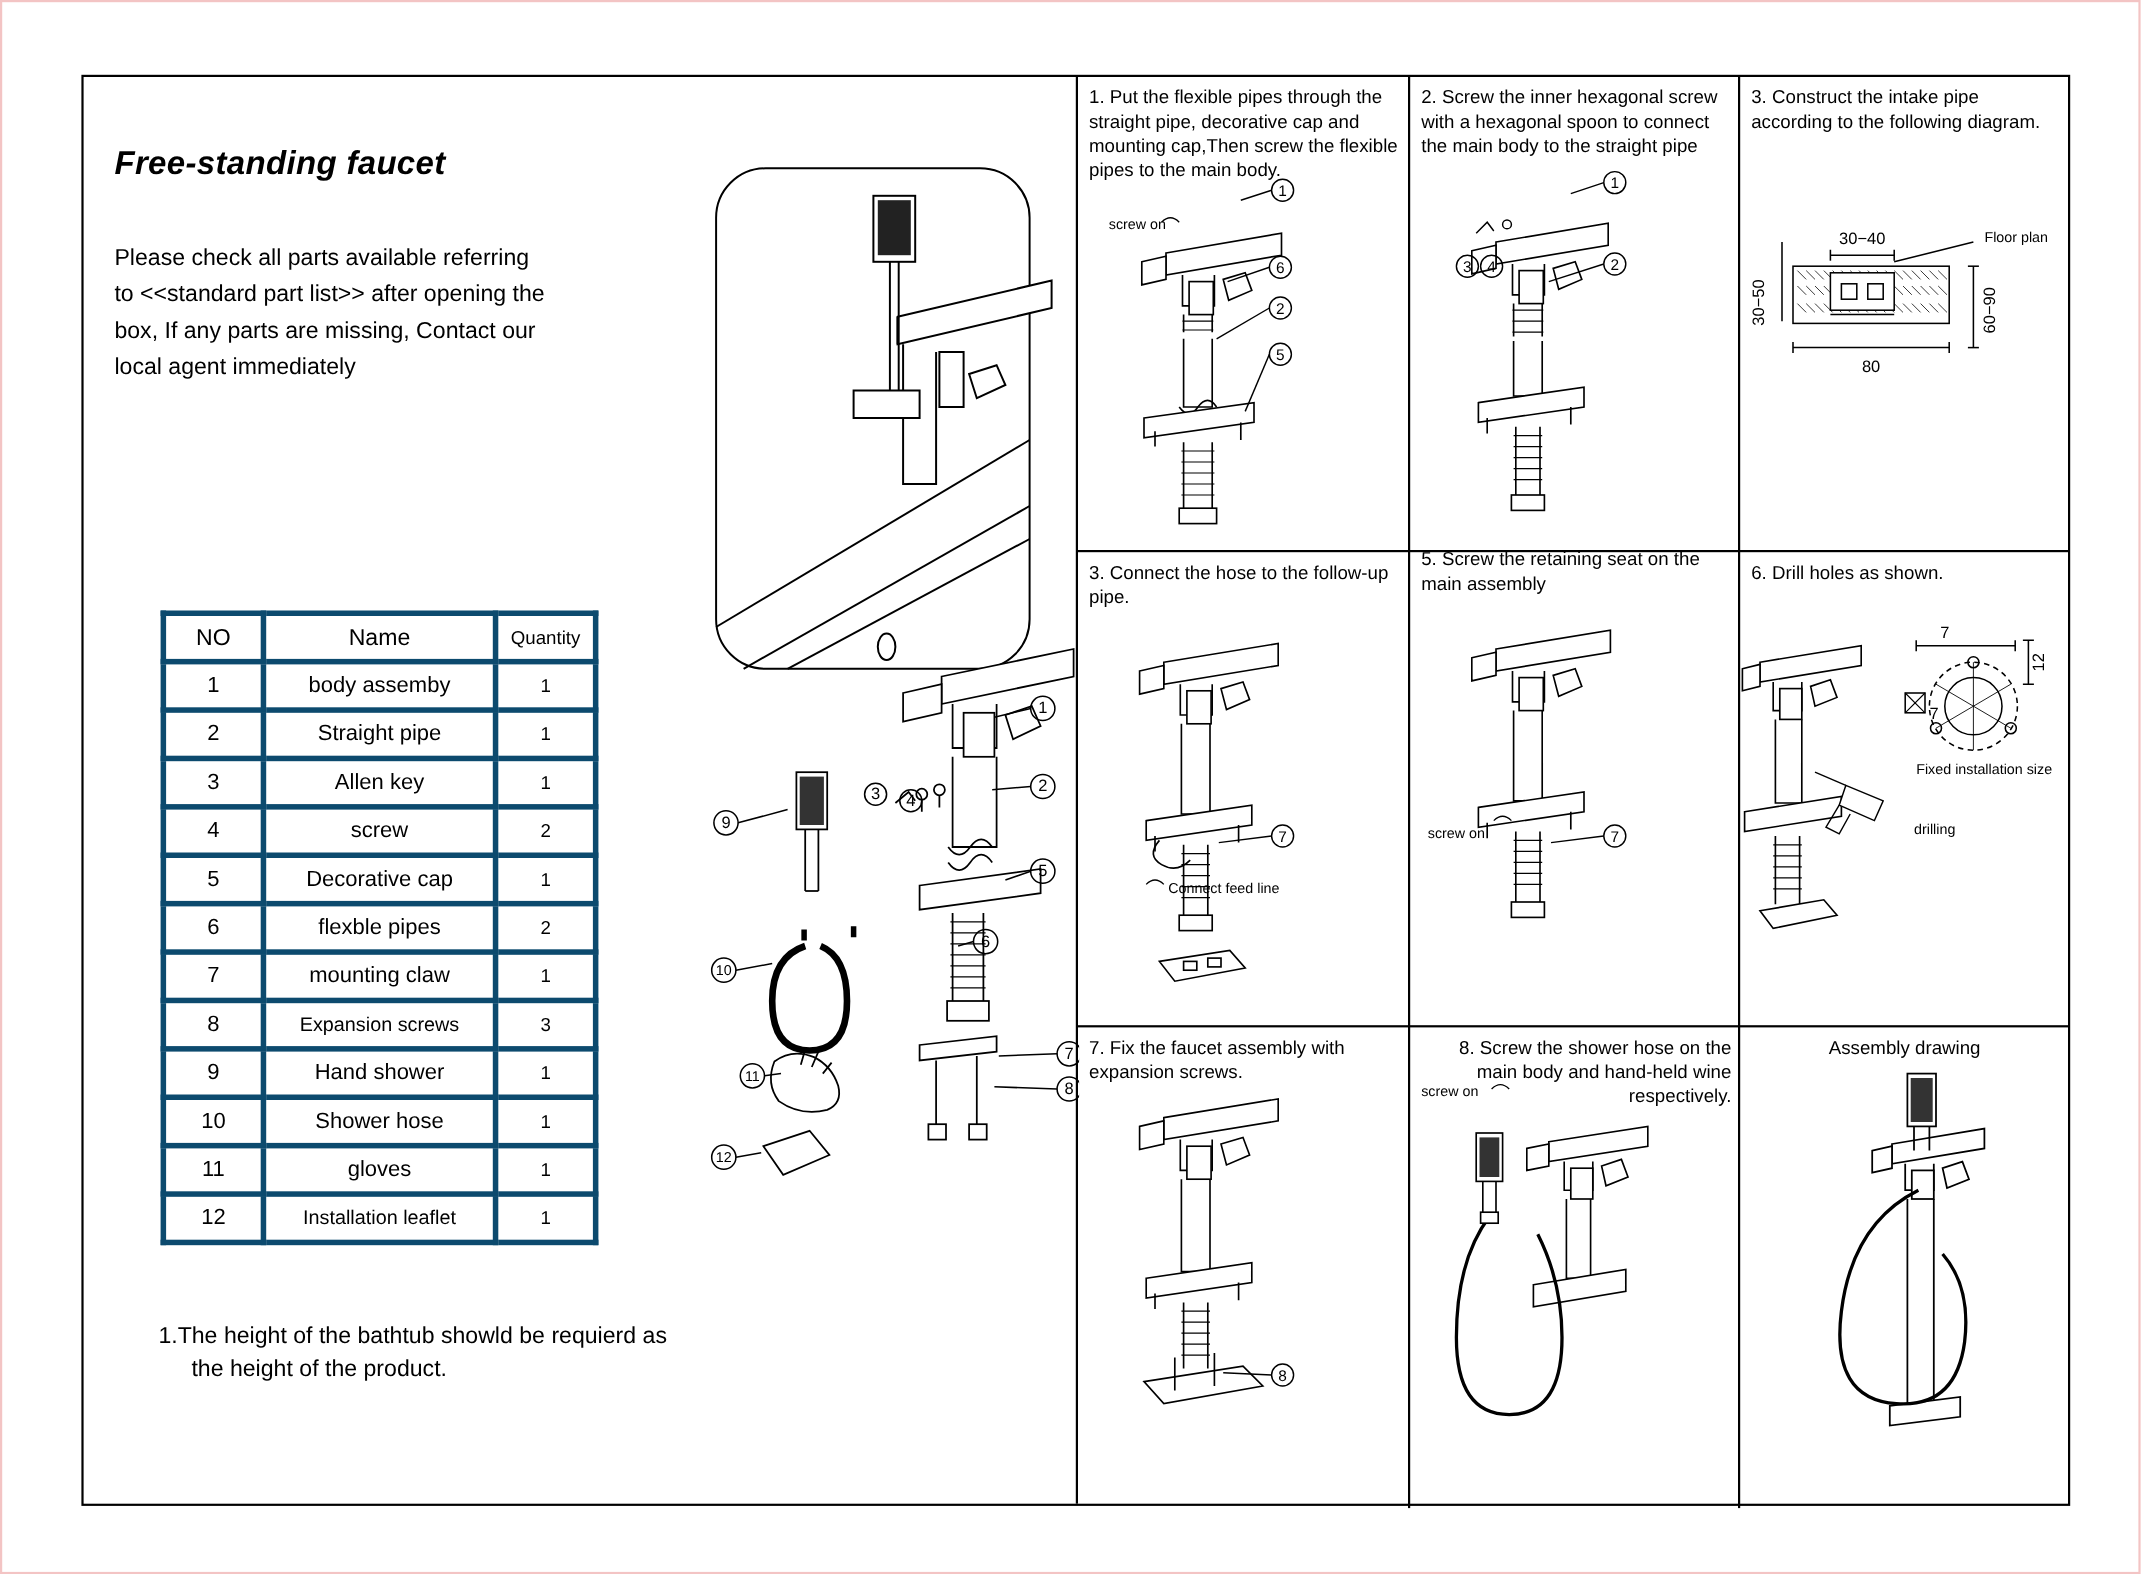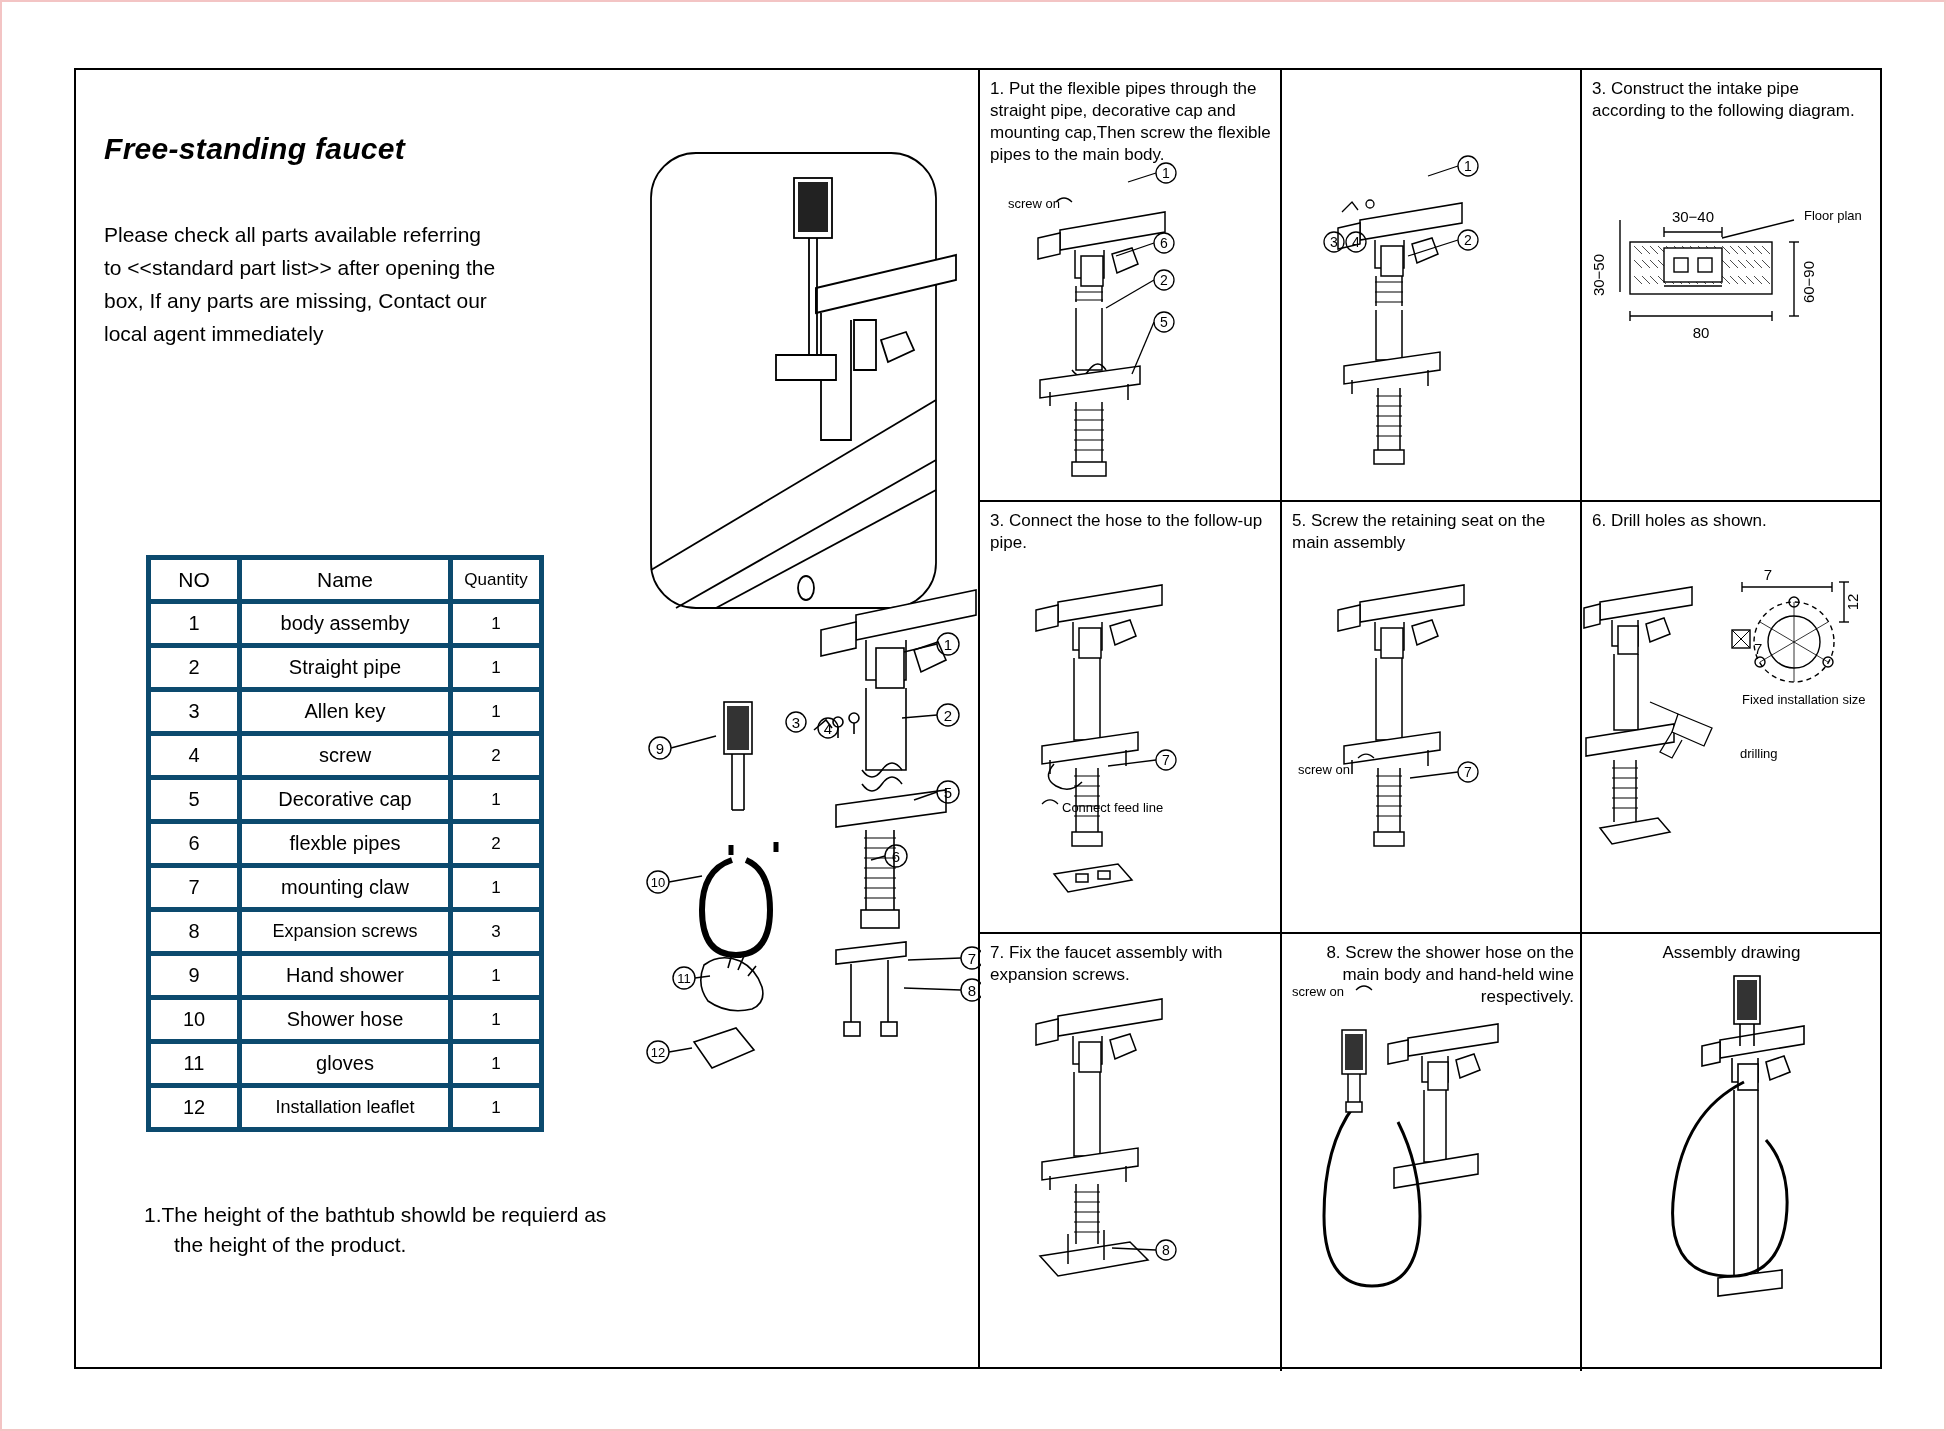--- a/index.html
+++ b/index.html
@@ -360,20 +360,21 @@
               <text x="184" y="173">6</text>
             <text x="184" y="210">2</text>
               <text x="184" y="252">5</text>
           </g>
           <text x="28" y="138" font-size="13">screw on</text>
           <path d="M76 132 q8 -8 16 0" fill="none" stroke="#000" stroke-width="1.2"></path>
         </svg>
       </div>
 
       <div class="cell" style="left:302px;top:0;width:298px;height:430px;">
+        <div class="ctext">2. Screw the inner hexagonal screw with a hexagonal spoon to connect the main body to the straight pipe</div>
         <svg width="298" height="430" viewBox="0 0 298 430">
           <g fill="none" stroke="#000" stroke-width="1.5">
             <path d="M78 150 L180 133 L180 153 L78 170 Z" fill="#fff"></path>
             <path d="M56 158 L78 153 L78 174 L56 179 Z" fill="#fff"></path>
             <path d="M93 170 L93 198 L122 198 L122 170"></path>
             <rect x="99" y="176" width="22" height="30" fill="#fff"></rect>
             <path d="M130 174 L150 168 L156 184 L135 193 Z" fill="#fff"></path>
             <path d="M94 206 L94 236 M120 206 L120 236"></path>
             <g stroke-width="1.1">
                 <path d="M93 212 h28 M93 222 h28 M93 232 h28"></path>
@@ -472,21 +473,21 @@
               <path d="M176 258 L128 264"></path>
           </g>
           <g font-size="14" text-anchor="middle" dominant-baseline="central">
               <text x="186" y="258">7</text>
             </g>
           <path d="M62 302 q8 -8 16 0" fill="none" stroke="#000" stroke-width="1.2"></path>
           <text x="82" y="310" font-size="13">Connect feed line</text>
         </svg>
       </div>
 
-      <div class="cell" style="left:302px;top:432px;width:298px;height:430px;">
+      <div class="cell" style="left:302px;top:420px;width:298px;height:430px;">
         <div class="ctext">5. Screw the retaining seat on the main assembly</div>
         <svg width="298" height="430" viewBox="0 0 298 430">
           <g fill="none" stroke="#000" stroke-width="1.5">
             <path d="M78 100 L182 83 L182 103 L78 120 Z" fill="#fff"></path>
             <path d="M56 108 L78 103 L78 124 L56 129 Z" fill="#fff"></path>
             <path d="M93 120 L93 148 L122 148 L122 120"></path>
             <rect x="99" y="126" width="22" height="30" fill="#fff"></rect>
             <path d="M130 124 L150 118 L156 134 L135 143 Z" fill="#fff"></path>
             <path d="M94 156 L94 238 L120 238 L120 156"></path>
             <path d="M62 244 L158 230 L158 248 L62 262 Z" fill="#fff"></path>

